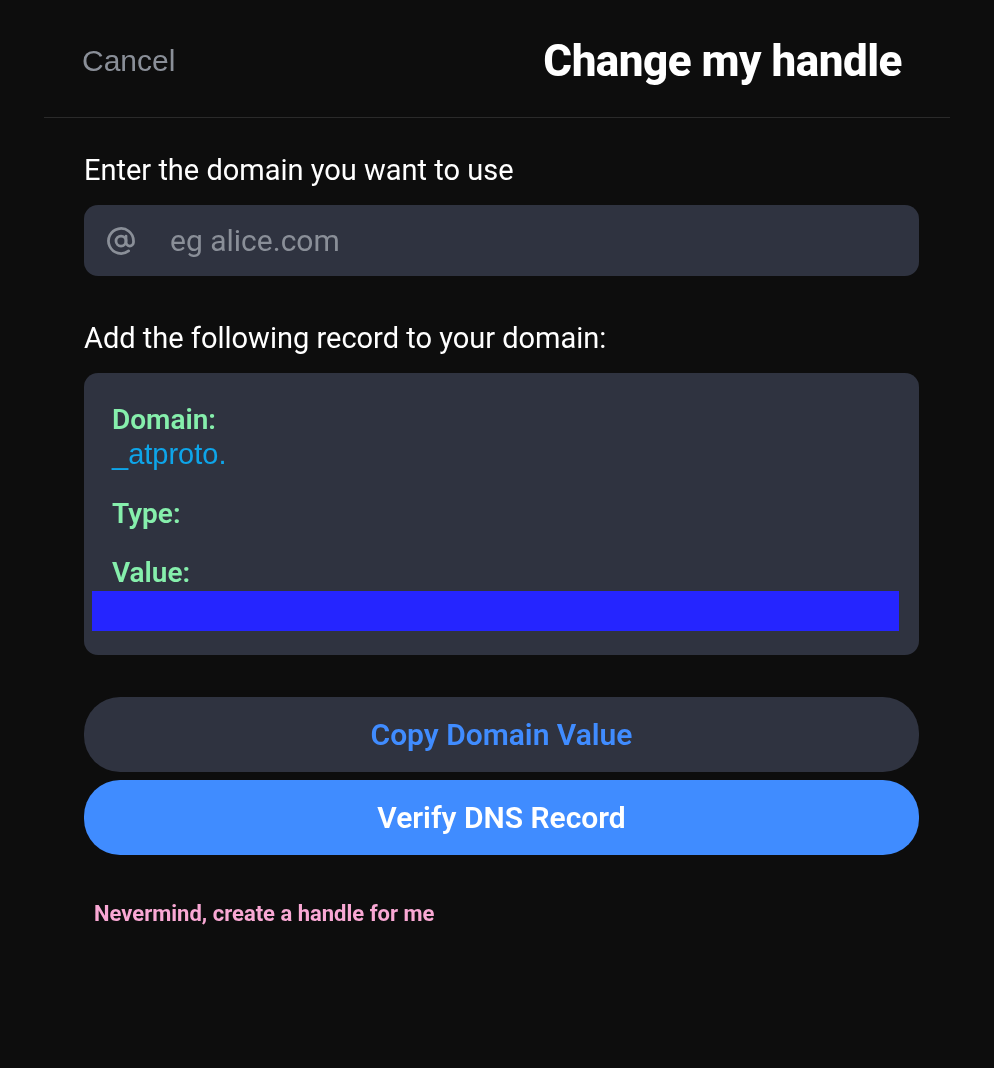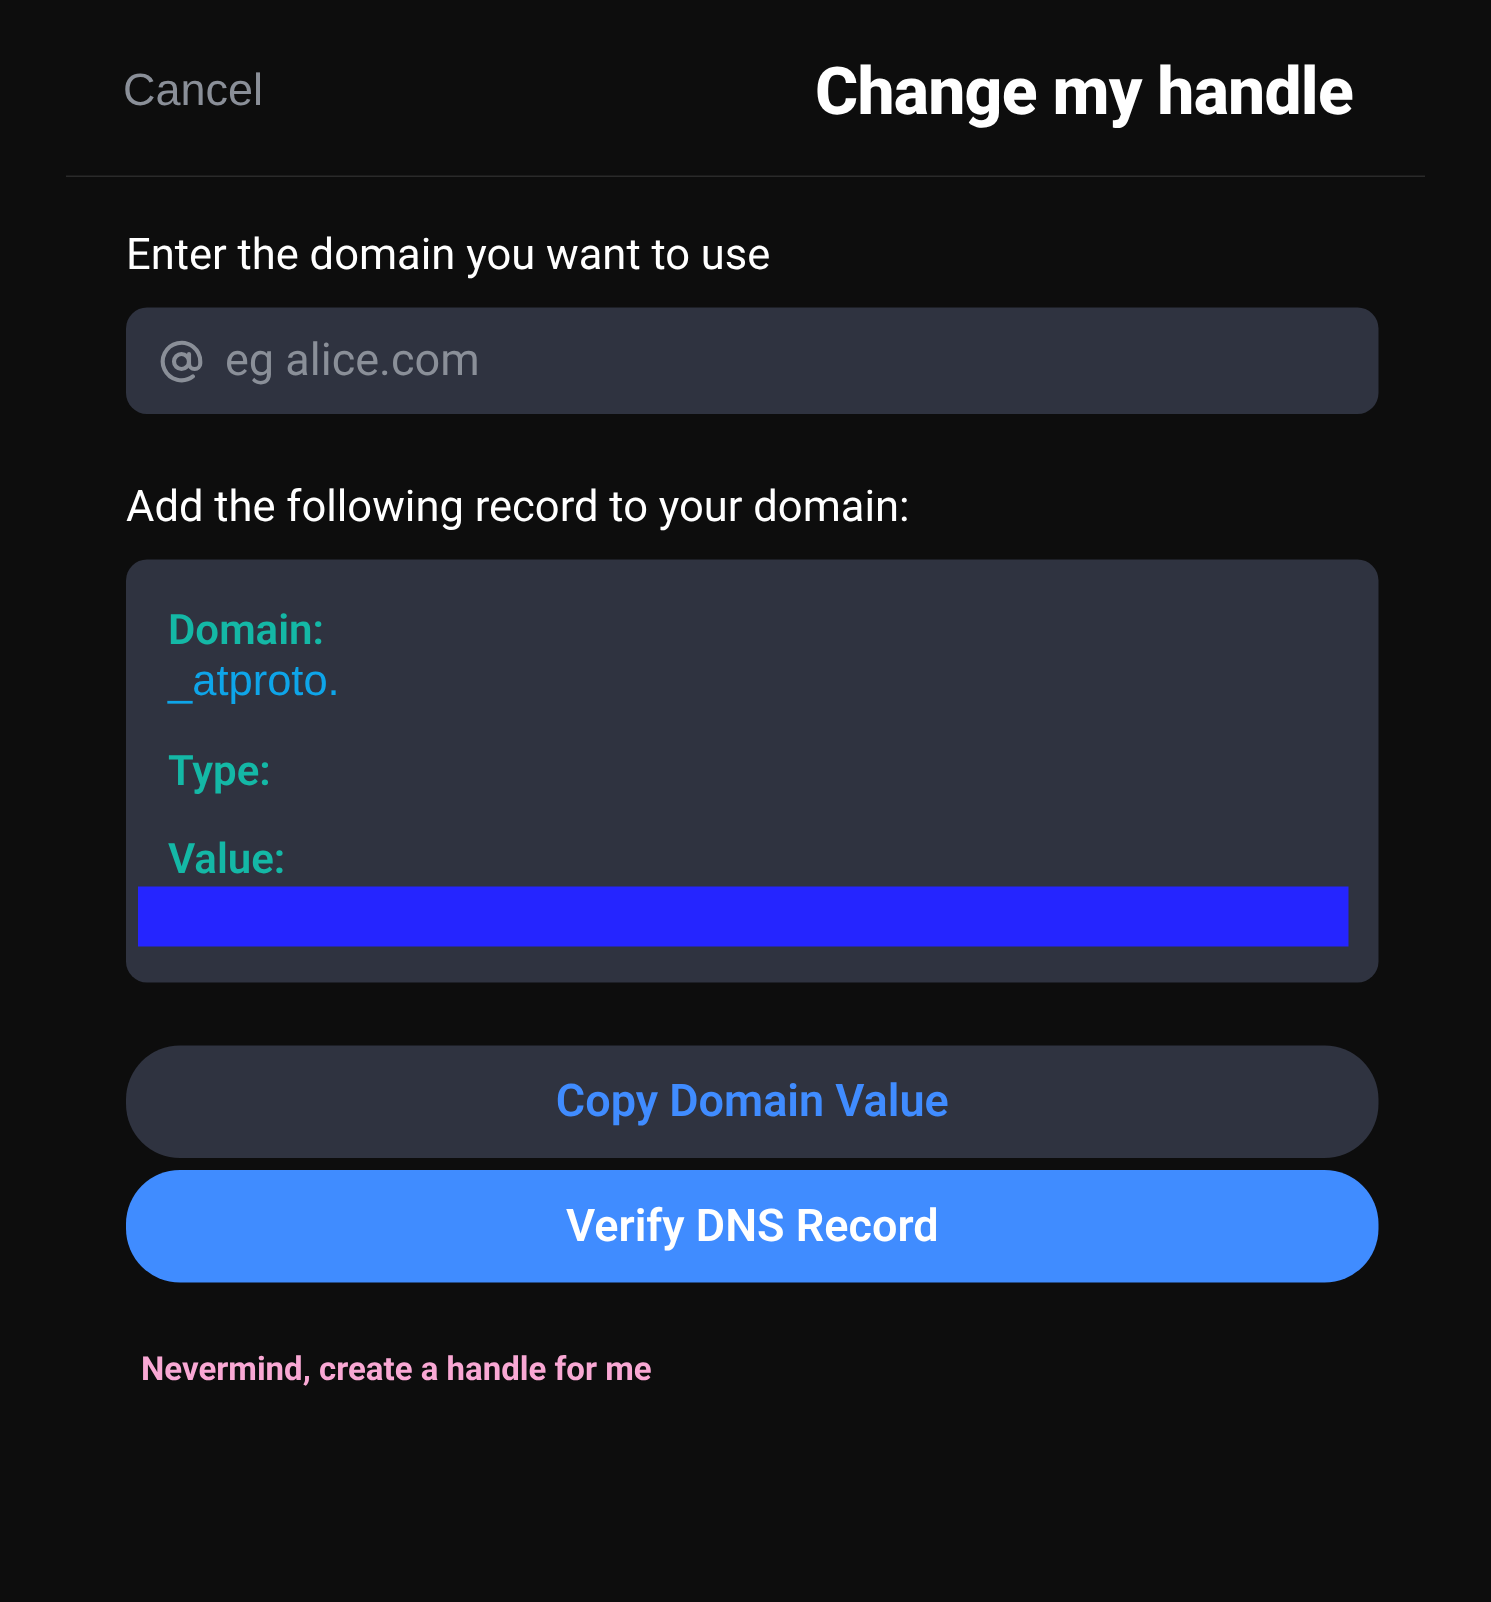--- a/index.html
+++ b/index.html
@@ -74,20 +74,21 @@
     }
     
     .domain-input {
       flex: 1;
       background: none;
       border: none;
       outline: none;
       color: #f97316;
       font-size: 30px;
       font-family: inherit;
+      margin-left: 20px;
     }
     
     .domain-input::placeholder {
       color: #8a8f98;
     }
     
     .record-box {
       background-color: #2f3340;
       border-radius: 14px;
       padding: 30px 0 24px 0;
@@ -100,21 +101,21 @@
     }
     
     .record-field:last-child {
       margin-bottom: 0;
       padding: 0;
     }
     
     .record-field-label {
       font-size: 28px;
       font-weight: 600;
-      color: #14b8a6;
+      color: #86efac;
       margin-bottom: 2px;
       padding: 0 28px;
     }
     
     .record-field:not(:last-child) .record-field-label {
       padding: 0;
     }
     
     .record-field-value {
       font-family: Liberation Sans, sans-serif;

